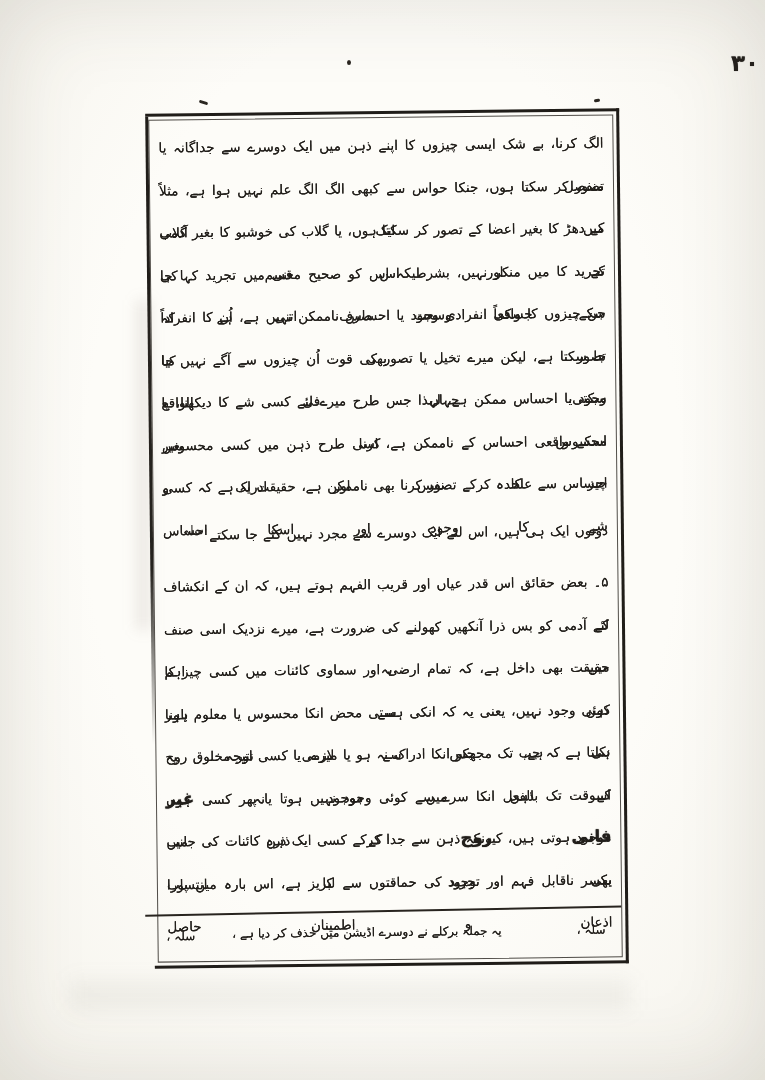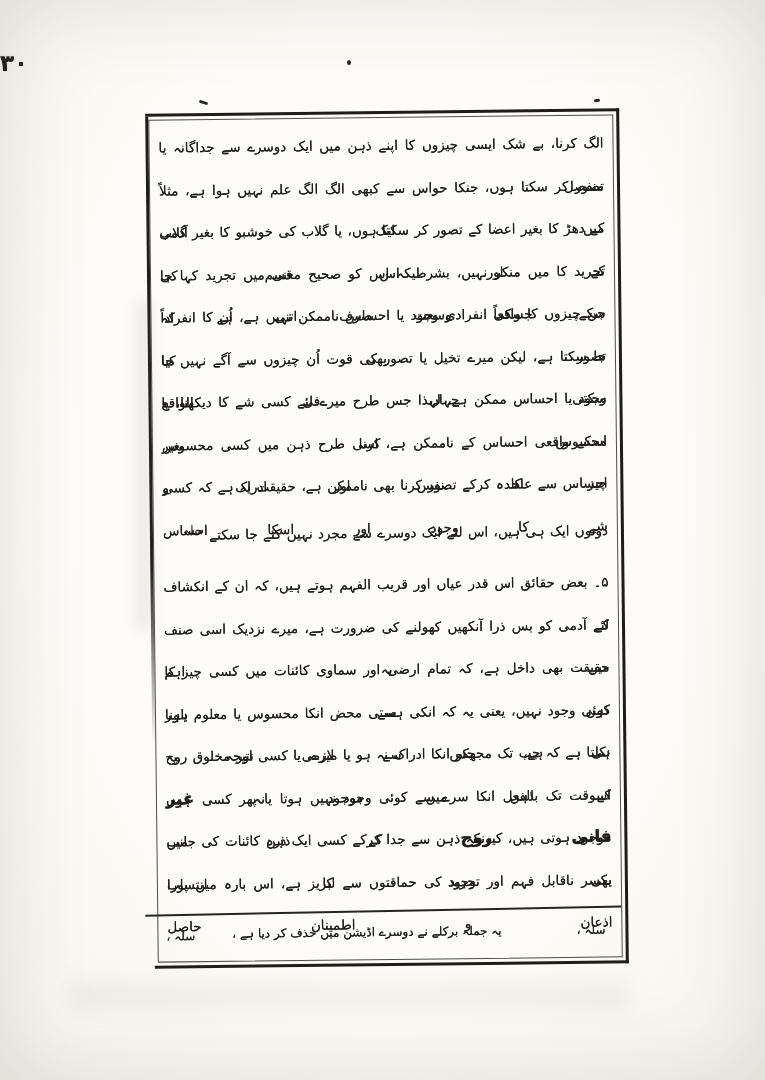--- a/index.html
+++ b/index.html
@@ -5,21 +5,21 @@
   html,body{margin:0;padding:0;}
   body{
     width:765px;height:1080px;position:relative;overflow:hidden;
     background:radial-gradient(ellipse at 50% 45%, #fdfcf8 55%, #f5f3ec 100%);
     font-family:"DejaVu Sans", sans-serif;
     color:#221f1b;
   }
   .vignette{position:absolute;inset:0;pointer-events:none;
     box-shadow:inset 0 0 90px rgba(70,62,52,.14);z-index:9;}
   .page-number{
-    position:absolute;top:50px;left:0;right:6px;text-align:left;
+    position:absolute;top:50px;left:0;right:6px;text-align:right;
     font-size:23px;font-weight:bold;letter-spacing:2px;
     text-shadow:0 0 .7px #221f1b;
   }
   .frame{
     position:absolute;left:150px;top:111px;width:471px;height:849px;
     border:3px solid #201d19;border-left:none;
     transform:rotate(-0.65deg);transform-origin:50% 50%;
     background:transparent;
   }
   .frame-left{

